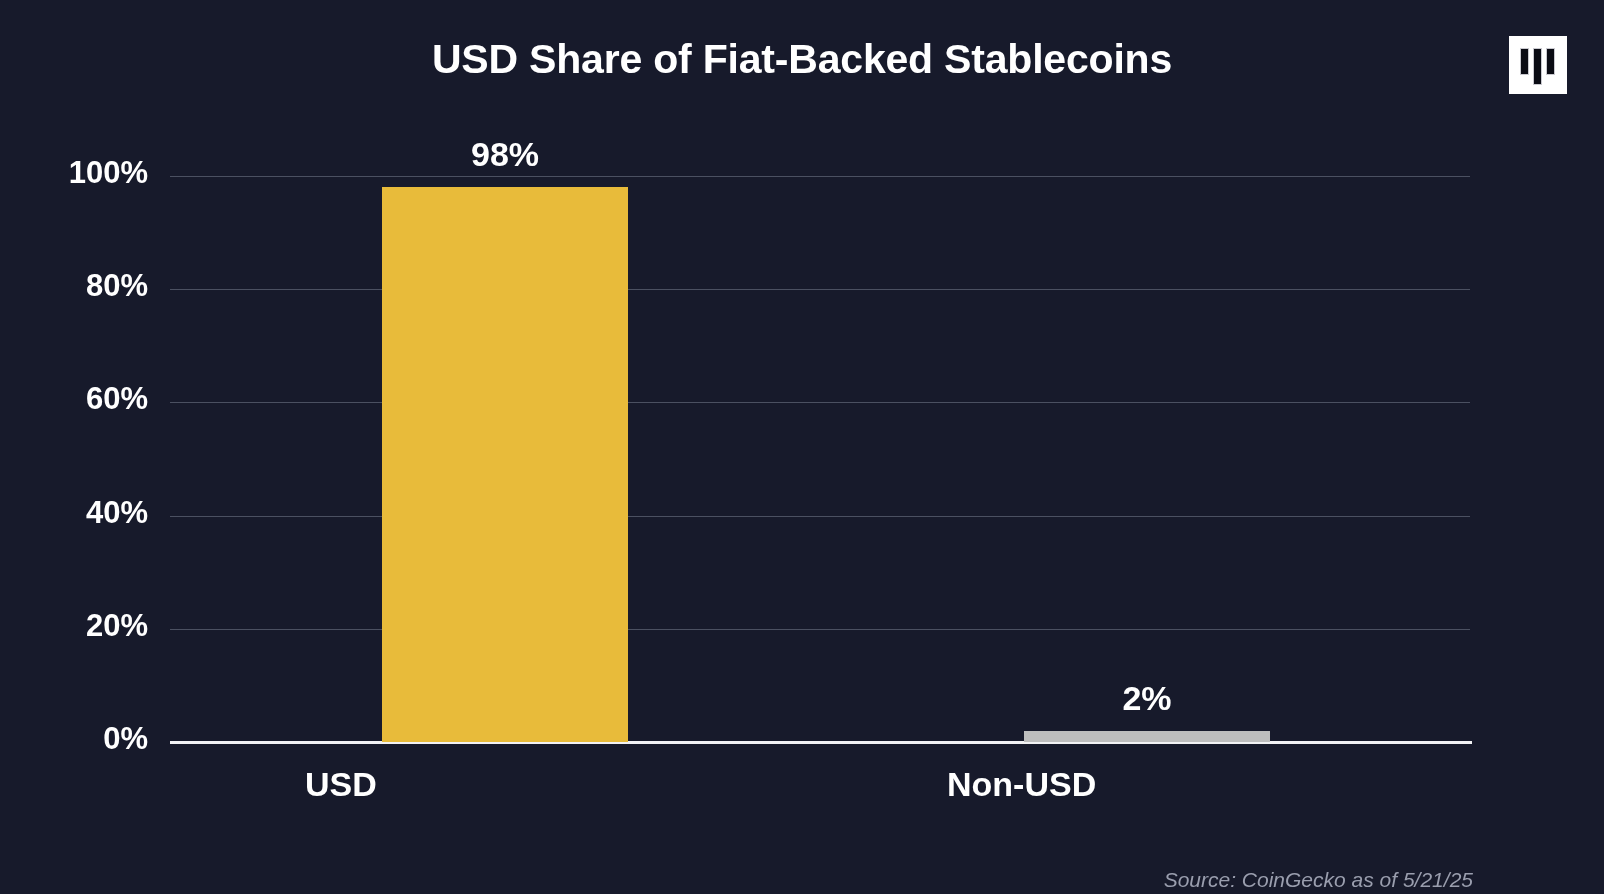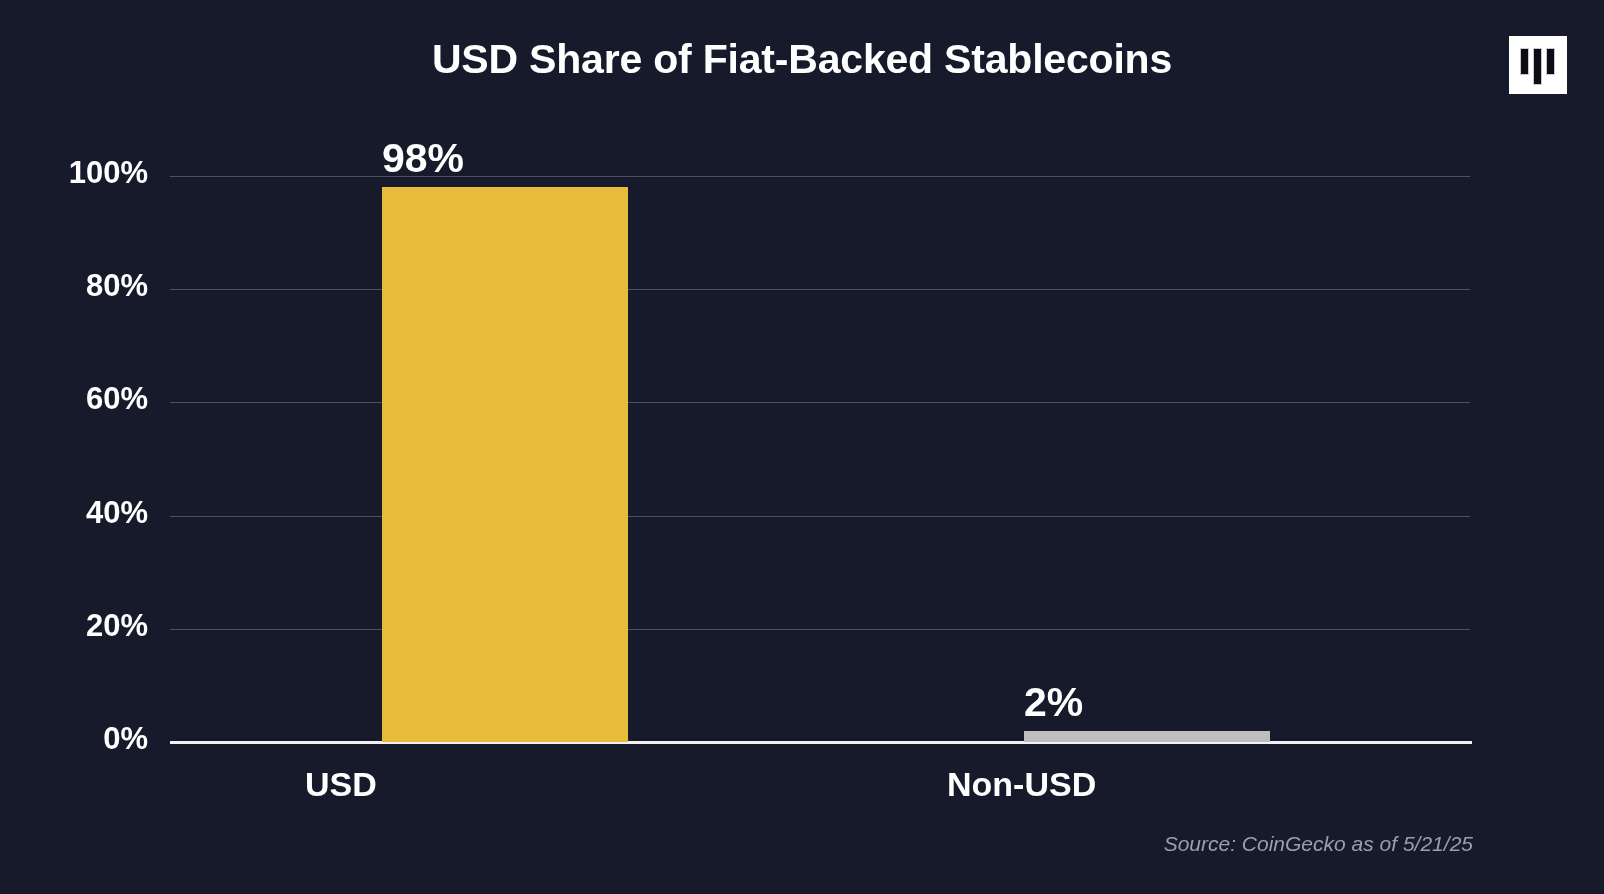--- a/index.html
+++ b/index.html
@@ -95,40 +95,41 @@
   
   .bar-rect {
     position: absolute;
     bottom: 0;
   }
   .bar-usd    { background: #e8bb3a; }
   .bar-nonusd { background: #bebebe; }
 
   .bar-value {
     position: absolute;
-    font-size: 41px;
+    text-align: center;
+    font-size: 34px;
     font-weight: bold;
     color: #ffffff;
     white-space: nowrap;
   }
 
   .cat-label {
     position: absolute;
     top: 765px;
     font-size: 34px;
     font-weight: bold;
     color: #ffffff;
     white-space: nowrap;
   }
 
   
   .source-note {
     position: absolute;
     right: 131px;
-    top: 832px;
+    top: 868px;
     font-size: 21px;
     font-style: italic;
     color: #9a9eae;
     white-space: nowrap;
   }
 </style>
 </head>
 <body>
 
 <div id="figure">

